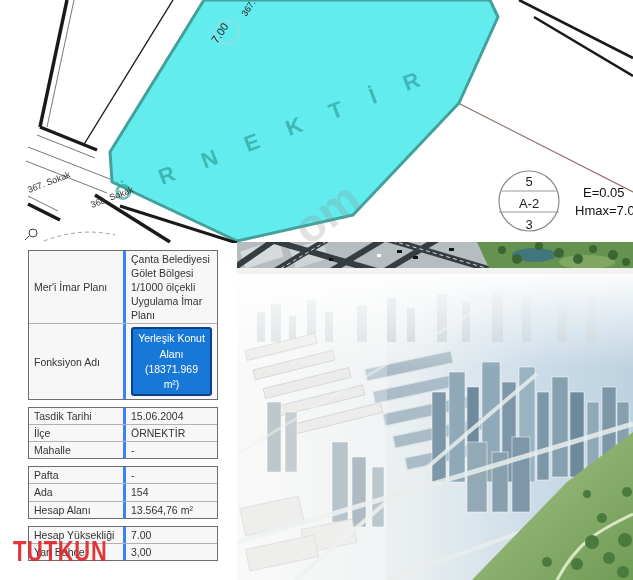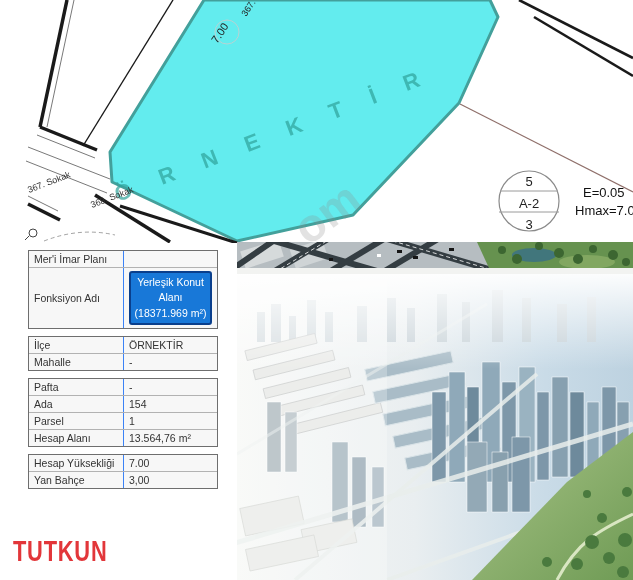--- a/index.html
+++ b/index.html
@@ -7,21 +7,21 @@
           font-family:"Liberation Sans",sans-serif;}
   .map{position:absolute;left:0;top:0;width:633px;height:243px;}
   .map svg{display:block;}
   .faint-mark{position:absolute;left:292px;top:186px;font-size:46px;color:rgba(140,140,140,.25);
               transform:rotate(-37deg);font-weight:bold;pointer-events:none;}
   .tables{position:absolute;left:28px;top:250px;width:190px;}
   .itable{border:1px solid #6e6e6e;background:#f7f7f7;margin-bottom:7px;}
   .irow{display:flex;border-bottom:1px solid #b2b2b2;min-height:15px;}
   .irow:last-child{border-bottom:none;}
   .cell{padding:1px 5px;font-size:10.5px;line-height:1.34;color:#333;display:flex;align-items:center;}
-  .cell.label{width:84px;flex:none;border-right:1px solid #3b82f6;}
+  .cell.label{width:84px;flex:none;border-right:3px solid #3b82f6;}
   .cell.value{flex:1;min-width:0;}
   .fn-btn{background:#1878d8;border:2px solid #0a3f8c;border-radius:3px;color:#fff;text-align:center;
           font-size:10.5px;line-height:1.45;padding:2px 3px;margin:2px 0;width:100%;cursor:pointer;}
   .photo{position:absolute;left:237px;top:242px;width:396px;height:338px;}
   .brand-logo{position:absolute;left:13px;top:535px;font-size:28px;font-weight:bold;color:#e0262a;
               opacity:.92;transform:scale(.78,1.05);transform-origin:left top;letter-spacing:1px;z-index:9;}
 </style>
 </head>
 <body>
 
@@ -76,53 +76,54 @@
       <text x="583" y="197" font-size="13" fill="#111">E=0.05</text>
       <text x="575" y="215" font-size="13" fill="#111">Hmax=7.0</text>
     </svg>
     <div class="faint-mark">om</div>
   </div>
 
   <div class="tables">
       <div class="itable">
         <div class="irow">
           <div class="cell label">Mer'i İmar Planı</div>
+          <div class="cell value">Çanta Belediyesi Gölet Bölgesi 1/1000 ölçekli Uygulama İmar Planı</div>
         </div>
         <div class="irow">
           <div class="cell label">Fonksiyon Adı</div>
           <div class="cell value">
             <div class="fn-btn">
               <div>Yerleşik Konut Alanı</div>
               <div>(18371.969 m²)</div>
             </div>
           </div>
         </div>
       </div>
       <div class="itable">
         <div class="irow">
+          <div class="cell label">Tasdik Tarihi</div>
+          <div class="cell value">15.06.2004</div>
+        </div>
+        <div class="irow">
           <div class="cell label">İlçe</div>
           <div class="cell value">ÖRNEKTİR</div>
         </div>
         <div class="irow">
           <div class="cell label">Mahalle</div>
           <div class="cell value">-</div>
         </div>
       </div>
       <div class="itable">
         <div class="irow">
           <div class="cell label">Pafta</div>
           <div class="cell value">-</div>
         </div>
         <div class="irow">
           <div class="cell label">Ada</div>
           <div class="cell value">154</div>
-        </div>
-        <div class="irow">
-          <div class="cell label">Parsel</div>
-          <div class="cell value">1</div>
         </div>
         <div class="irow">
           <div class="cell label">Hesap Alanı</div>
           <div class="cell value">13.564,76 m²</div>
         </div>
       </div>
       <div class="itable">
         <div class="irow">
           <div class="cell label">Hesap Yüksekliği</div>
           <div class="cell value">7.00</div>

